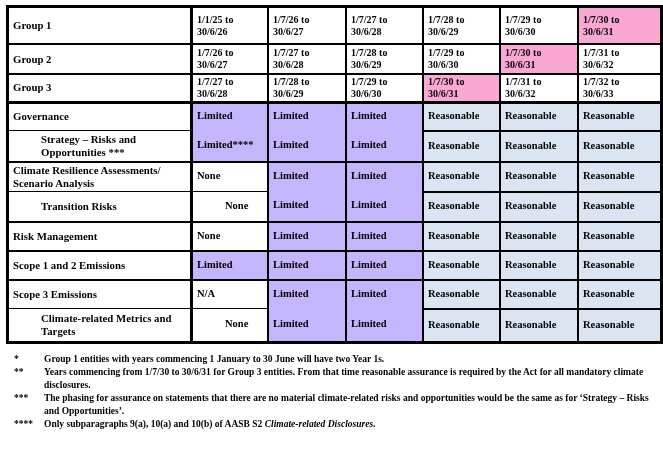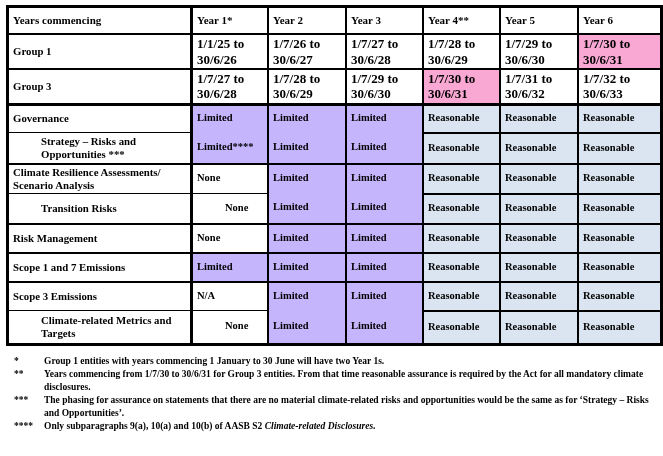--- a/index.html
+++ b/index.html
@@ -29,21 +29,21 @@
     vertical-align: middle;
     font-size: 10.5px;
     line-height: 1.18;
     overflow: hidden;
   }
   tr:first-child > td { border-top: none; }
   td:first-child { border-left: none; }
   td:nth-child(2) { border-left-width: 3px; }
   .header-row td { font-size: 11px; }
   .label-cell { font-size: 10.8px; }
-  .date-cell { white-space: pre-line; font-size: 13px; margin-top: 36px; }
+  .date-cell { white-space: pre-line; font-size: 10px; margin-top: 36px; }
   .bg-green { background: #c4b5fd; }
   .bg-blue  { background: #DBE5F1; }
   .bg-white { background: #ffffff; }
   .hl       { background: #f9a8d4; }
   .bt0 { border-top: none; }
   .bt1 { border-top-width: 1px; padding-left: 32px; }
   .bt3 { border-top-width: 3px; }
   .footnotes {
     margin: 9px 0 0 8px;
     width: 648px;
@@ -64,44 +64,50 @@
     <colgroup>
       <col style="width:181px">
       <col style="width:77px">
       <col style="width:78px">
       <col style="width:77px">
       <col style="width:77px">
       <col style="width:78px">
       <col style="width:83px">
     </colgroup>
     <tbody id="table-body">
-        <tr class="header-row" style="height: 25px;">
-          <td class="label-cell">Years commencing</td>
-          <td>Year 1*</td>
-          <td>Year 2</td>
-          <td>Year 3</td>
-          <td>Year 4**</td>
-          <td>Year 5</td>
-          <td>Year 6</td>
-        </tr>
         <tr style="height: 35px;">
           <td class="label-cell">Group 1</td>
           <td class="date-cell bg-white">1/1/25 to
 30/6/26</td>
           <td class="date-cell bg-white">1/7/26 to
 30/6/27</td>
           <td class="date-cell bg-white">1/7/27 to
 30/6/28</td>
           <td class="date-cell bg-white">1/7/28 to
 30/6/29</td>
           <td class="date-cell bg-white">1/7/29 to
 30/6/30</td>
           <td class="date-cell hl">1/7/30 to
 30/6/31</td>
         </tr>
+        <tr style="height: 30px;">
+          <td class="label-cell">Group 2</td>
+          <td class="date-cell bg-white">1/7/26 to
+30/6/27</td>
+          <td class="date-cell bg-white">1/7/27 to
+30/6/28</td>
+          <td class="date-cell bg-white">1/7/28 to
+30/6/29</td>
+          <td class="date-cell bg-white">1/7/29 to
+30/6/30</td>
+          <td class="date-cell hl">1/7/30 to
+30/6/31</td>
+          <td class="date-cell bg-white">1/7/31 to
+30/6/32</td>
+        </tr>
         <tr style="height: 26px;">
           <td class="label-cell">Group 3</td>
           <td class="date-cell bg-white">1/7/27 to
 30/6/28</td>
           <td class="date-cell bg-white">1/7/28 to
 30/6/29</td>
           <td class="date-cell bg-white">1/7/29 to
 30/6/30</td>
           <td class="date-cell hl">1/7/30 to
 30/6/31</td>
@@ -149,21 +155,21 @@
         <tr style="height: 29px;">
           <td class="label-cell">Risk Management</td>
           <td class="bg-white">None</td>
           <td class="bg-green">Limited</td>
           <td class="bg-green">Limited</td>
           <td class="bg-blue">Reasonable</td>
           <td class="bg-blue">Reasonable</td>
           <td class="bg-blue">Reasonable</td>
         </tr>
         <tr style="height: 29px;">
-          <td class="label-cell">Scope 1 and 7 Emissions</td>
+          <td class="label-cell">Scope 1 and 2 Emissions</td>
           <td class="bg-green">Limited</td>
           <td class="bg-green">Limited</td>
           <td class="bg-green">Limited</td>
           <td class="bg-blue">Reasonable</td>
           <td class="bg-blue">Reasonable</td>
           <td class="bg-blue">Reasonable</td>
         </tr>
         <tr style="height: 29px;">
           <td class="label-cell">Scope 3 Emissions</td>
           <td class="bg-white">N/A</td>

